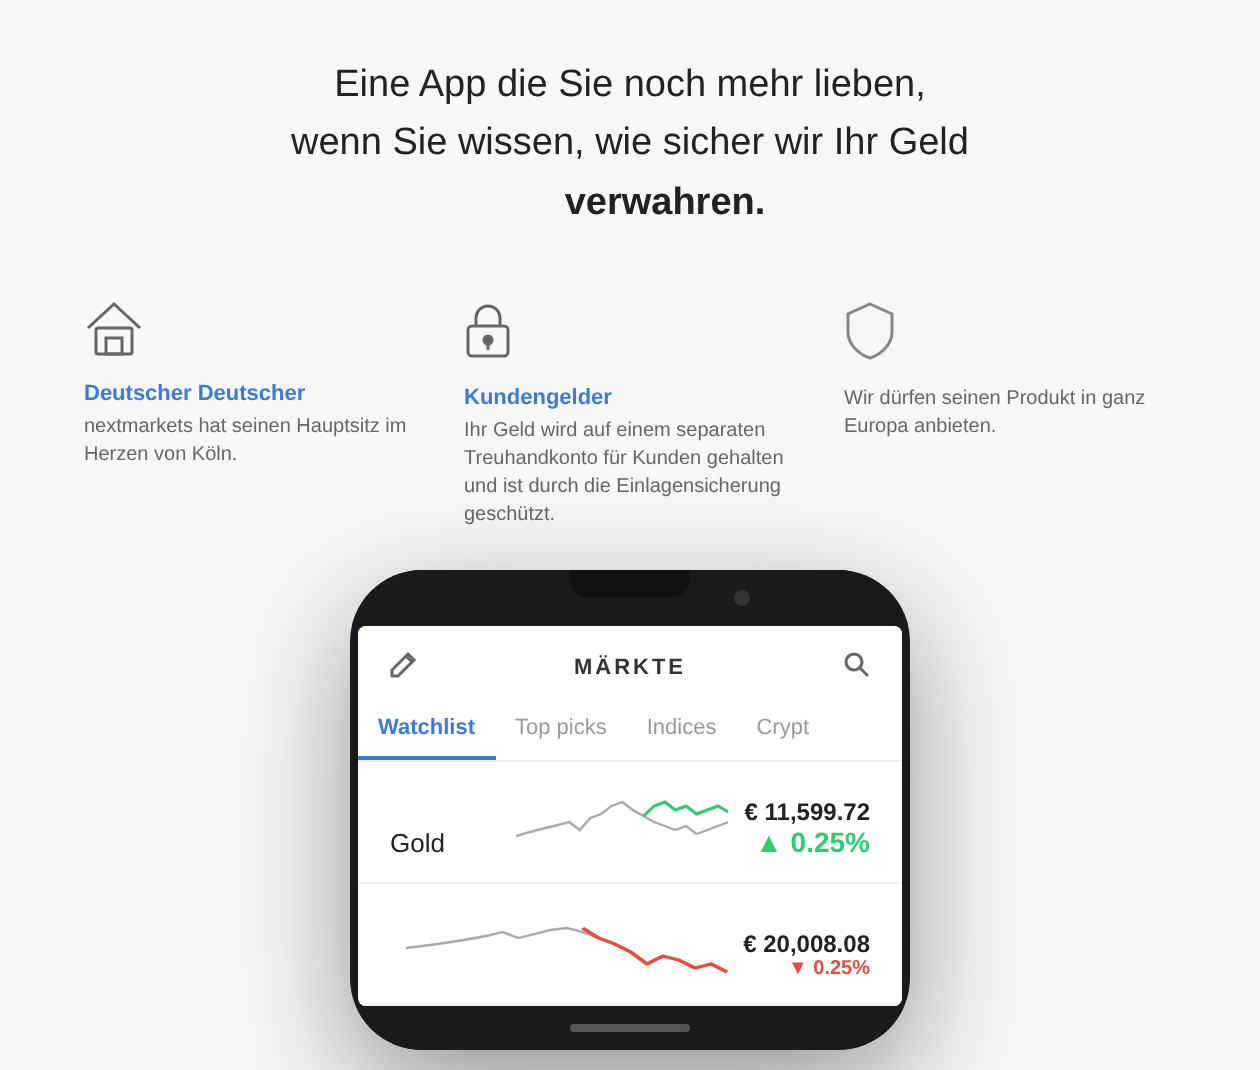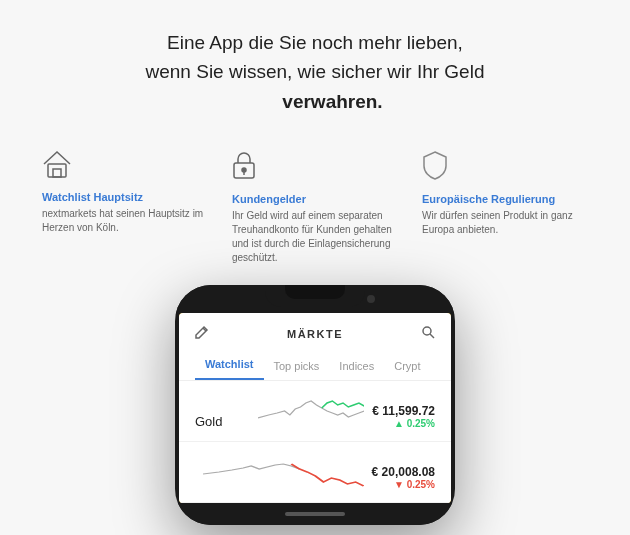--- a/index.html
+++ b/index.html
@@ -148,23 +148,22 @@
     .app-icon {
       font-size: 14px;
       color: #555;
       cursor: pointer;
     }
 
     
     .app-tabs {
       display: flex;
       border-bottom: 1px solid #eee;
-      padding: 0 16px;
+      padding: 0 0;
       background: #fff;
-      align-items: flex-end;
     }
     .app-tab {
       font-size: 11px;
       padding: 8px 10px;
       color: #999;
       cursor: pointer;
       white-space: nowrap;
     }
     .app-tab.active {
       color: #3a7bd5;
@@ -195,21 +194,21 @@
     }
     .stock-right {
       text-align: right;
     }
     .stock-price {
       font-size: 12px;
       font-weight: 600;
       color: #222;
     }
     .stock-change-up {
-      font-size: 10px;
+      font-size: 14px;
       color: #2ecc71;
       font-weight: 600;
     }
     .stock-change-down {
       font-size: 10px;
       color: #e74c3c;
       font-weight: 600;
     }
 
     .phone-bottom {
@@ -243,21 +242,21 @@
   <div class="features">
 
     <div class="feature-item">
       <div class="feature-icon">
         <svg width="30" height="28" viewBox="0 0 30 28" fill="none" stroke="#666" stroke-width="1.5">
           <polyline points="2,14 15,2 28,14"></polyline>
           <rect x="6" y="14" width="18" height="13" rx="1"></rect>
           <rect x="11" y="19" width="8" height="8"></rect>
         </svg>
       </div>
-      <div class="feature-title">Watchlist Hauptsitz</div>
+      <div class="feature-title">Deutscher Deutscher</div>
       <div class="feature-desc">nextmarkets hat seinen Hauptsitz im Herzen von Köln.</div>
     </div>
 
     <div class="feature-item">
       <div class="feature-icon">
         <svg width="24" height="30" viewBox="0 0 24 30" fill="none" stroke="#666" stroke-width="1.5">
           <rect x="2" y="13" width="20" height="15" rx="2"></rect>
           <path d="M6,13 V9 a6,6 0 0,1 12,0 V13"></path>
           <circle cx="12" cy="20" r="2" fill="#666"></circle>
           <line x1="12" y1="22" x2="12" y2="25"></line>
@@ -266,21 +265,20 @@
       <div class="feature-title">Kundengelder</div>
       <div class="feature-desc">Ihr Geld wird auf einem separaten Treuhandkonto für Kunden gehalten und ist durch die Einlagensicherung geschützt.</div>
     </div>
 
     <div class="feature-item">
       <div class="feature-icon">
         <svg width="26" height="30" viewBox="0 0 26 30" fill="none" stroke="#888" stroke-width="1.5">
           <path d="M13,2 L24,7 V16 C24,22 19,27 13,29 C7,27 2,22 2,16 V7 Z"></path>
         </svg>
       </div>
-      <div class="feature-title">Europäische Regulierung</div>
       <div class="feature-desc">Wir dürfen seinen Produkt in ganz Europa anbieten.</div>
     </div>
 
   </div>
 
   <div class="phone-area">
     <div class="phone">
 
       <div class="phone-notch-bar">
         <div class="notch"></div>

